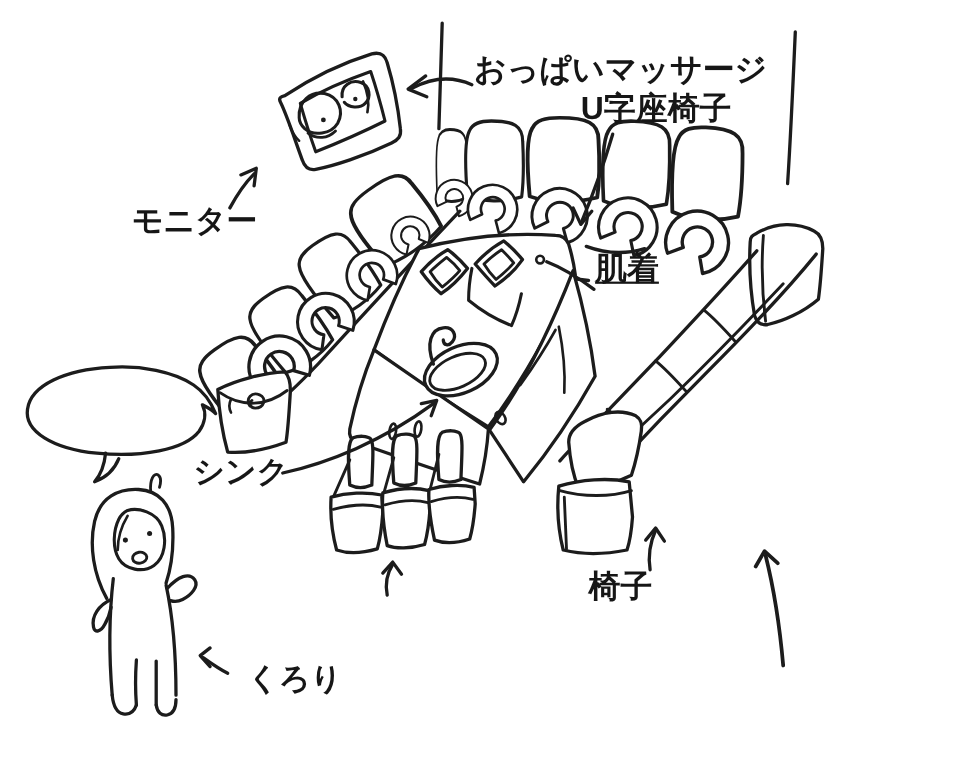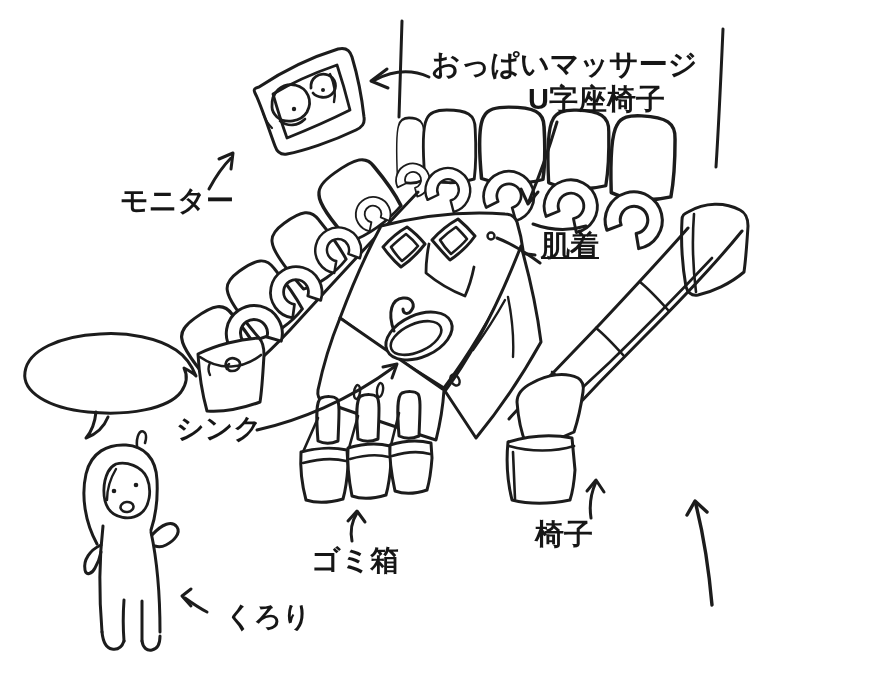--- a/index.html
+++ b/index.html
@@ -185,16 +185,15 @@
       <path d="M 687,515 L 695,501 L 707,512" stroke-width="3.4"></path>
     </g>
   </g>
 </svg>
 
   <div class="lbl big" style="left:431px;top:49px;">おっぱいマッサージ</div>
   <div class="lbl big" style="left:528px;top:84px;">U字座椅子</div>
   <div class="lbl" style="left:120px;top:186px;">モニター</div>
   <div class="lbl big" style="left:541px;top:230px;text-decoration:underline;">肌着</div>
   <div class="lbl" style="left:176px;top:414px;">シンク</div>
-  <div class="lbl big" style="left:311px;top:545px;">ゴミ箱</div>
   <div class="lbl big" style="left:535px;top:519px;">椅子</div>
   <div class="lbl" style="left:225px;top:602px;">くろり</div>
 </div>
 
 </body></html>

